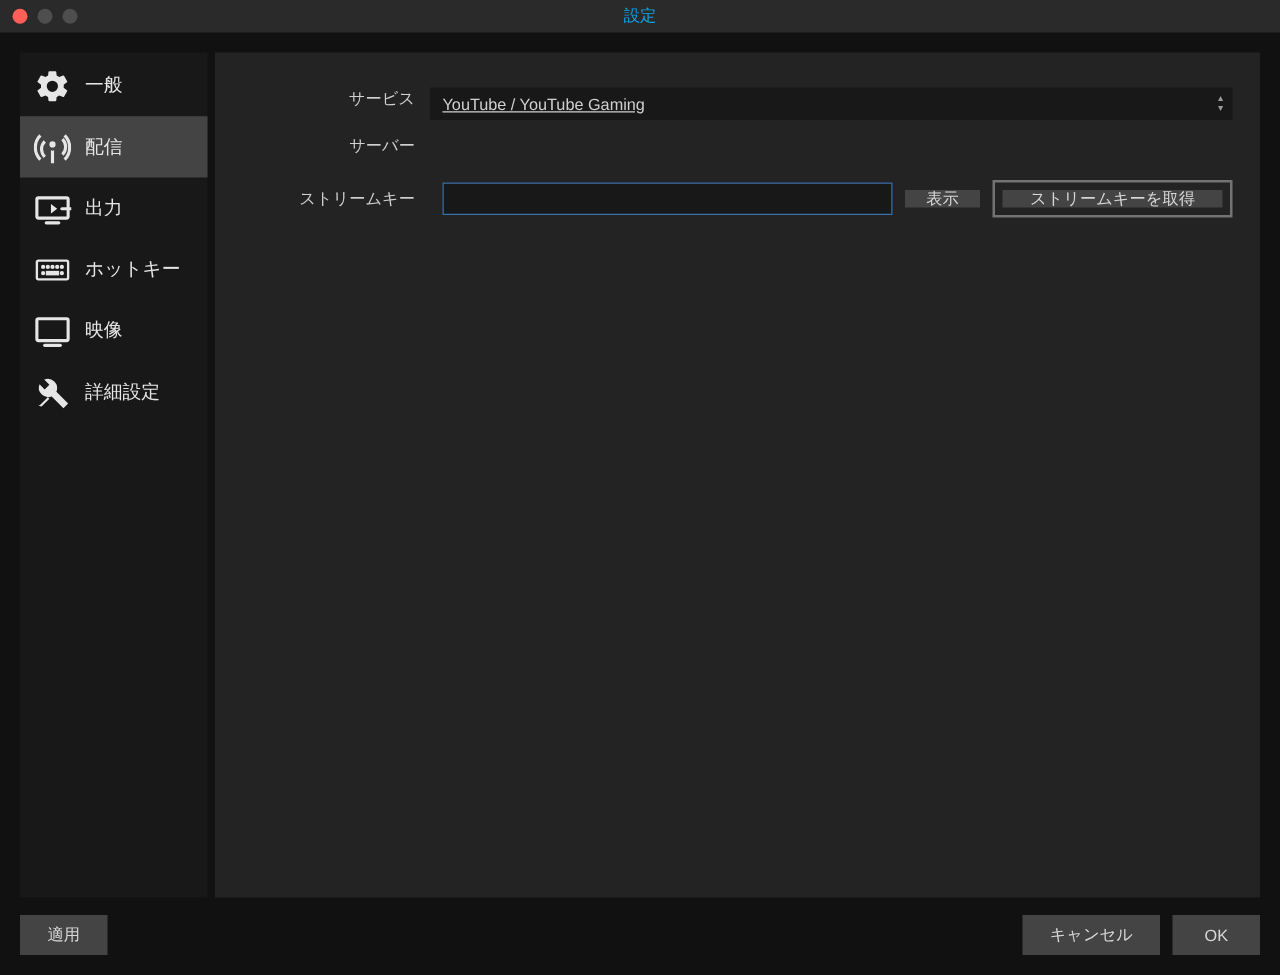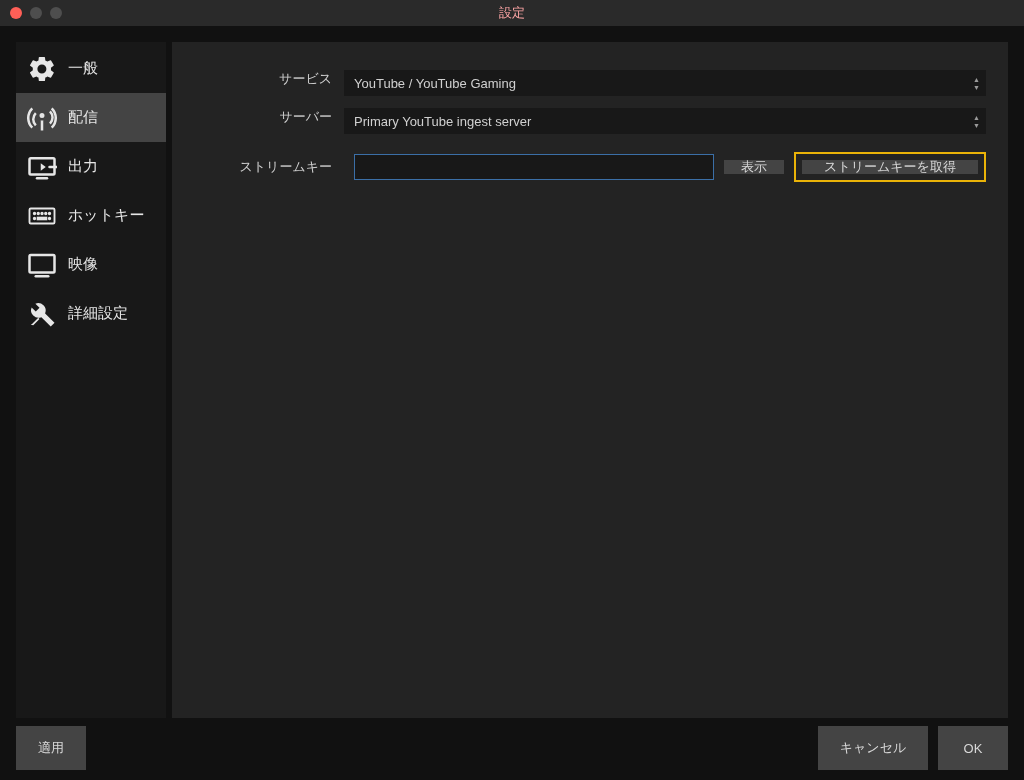--- a/index.html
+++ b/index.html
@@ -37,21 +37,21 @@
       height: 12px;
       border-radius: 50%;
     }
     .tl.red { background: #ff5f57; }
     .tl.gray1 { background: #4e4e4e; }
     .tl.gray2 { background: #4e4e4e; }
     .title {
       position: absolute;
       left: 50%;
       transform: translateX(-50%);
-      color: #fca5a5;
+      color: #0ea5e9;
       font-size: 13px;
     }
     .body-area {
       flex: 1;
       display: flex;
       flex-direction: column;
       padding: 16px;
       gap: 0;
     }
     .main-row {
@@ -109,20 +109,21 @@
       flex: 1;
       height: 26px;
       background: #181818;
       border: none;
       padding: 0 10px;
       color: #d0d0d0;
       font-size: 13px;
       display: flex;
       align-items: center;
       position: relative;
+      text-decoration: underline;
     }
     .select-arrows {
       position: absolute;
       right: 6px;
       top: 50%;
       transform: translateY(-50%);
       display: flex;
       flex-direction: column;
       gap: 1px;
       color: #9a9a9a;
@@ -153,33 +154,33 @@
       padding: 0 16px;
       font-size: 13px;
       cursor: pointer;
       display: inline-flex;
       align-items: center;
       justify-content: center;
     }
     .btn-show { width: 60px; }
     .btn-getkey { width: 176px; }
     .highlight-box {
-      border: 2px solid #eab308;
+      border: 2px solid #737373;
       padding: 6px 6px;
       display: inline-flex;
     }
     .footer {
       height: 46px;
       display: flex;
       align-items: center;
       padding-top: 14px;
     }
     .footer .spacer { flex: 1; }
     .footer .btn {
-      height: 44px;
+      height: 32px;
       margin-left: 10px;
       min-width: 60px;
     }
     .btn-apply { margin-left: 0 !important; width: 70px; }
     .btn-cancel { width: 110px; }
     .btn-ok { width: 70px; }
   </style>
 </head>
 <body>
 
@@ -274,27 +275,20 @@
           <span>YouTube / YouTube Gaming</span>
           <span class="select-arrows">
               <span>▲</span>
               <span>▼</span>
             </span>
         </div>
       </div>
 
       <div class="form-row">
         <div class="form-label">サーバー</div>
-        <div class="select-box">
-          <span>Primary YouTube ingest server</span>
-          <span class="select-arrows">
-              <span>▲</span>
-              <span>▼</span>
-            </span>
-        </div>
       </div>
 
       <div class="stream-row">
         <div class="form-label" style="width:150px">ストリームキー</div>
         <input type="password" class="stream-input" value="" style="">
         <button class="btn btn-show">表示</button>
         <span class="highlight-box">
           <button class="btn btn-getkey">ストリームキーを取得</button>
         </span>
       </div>

